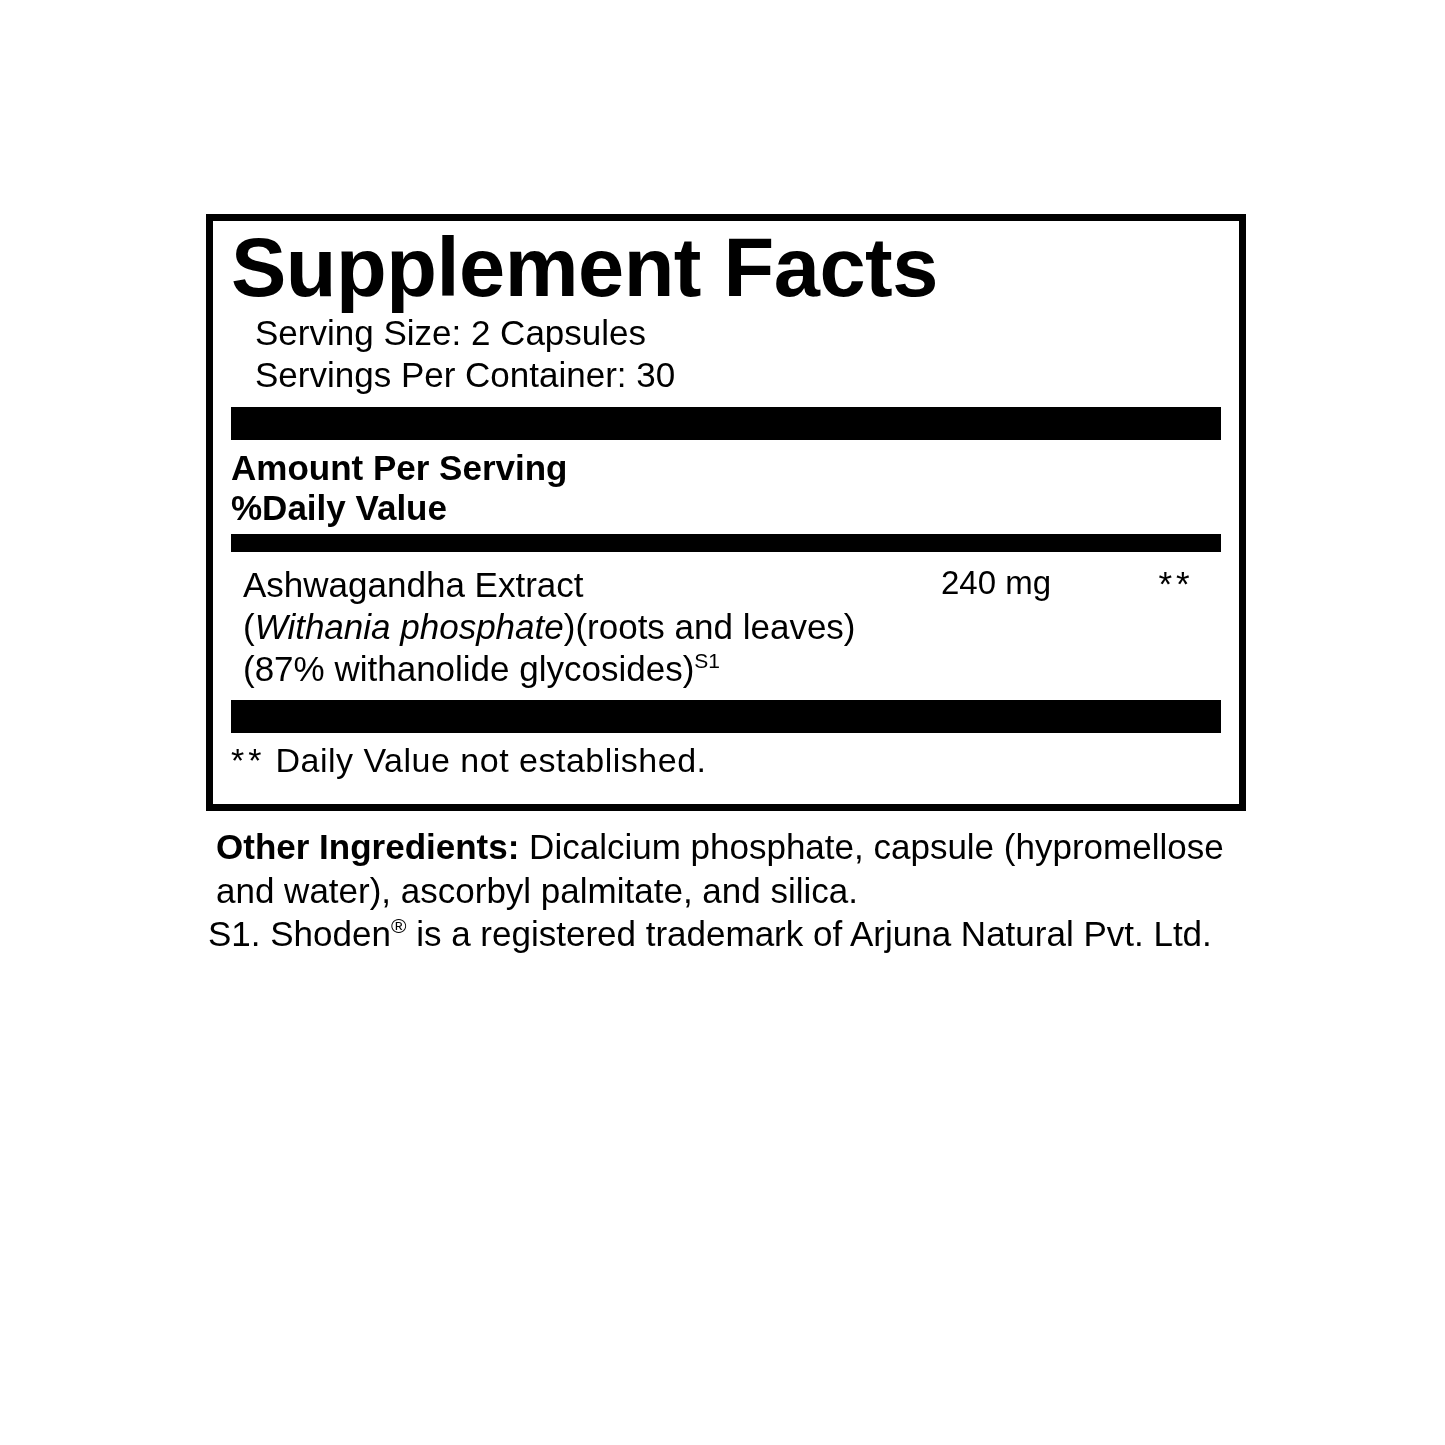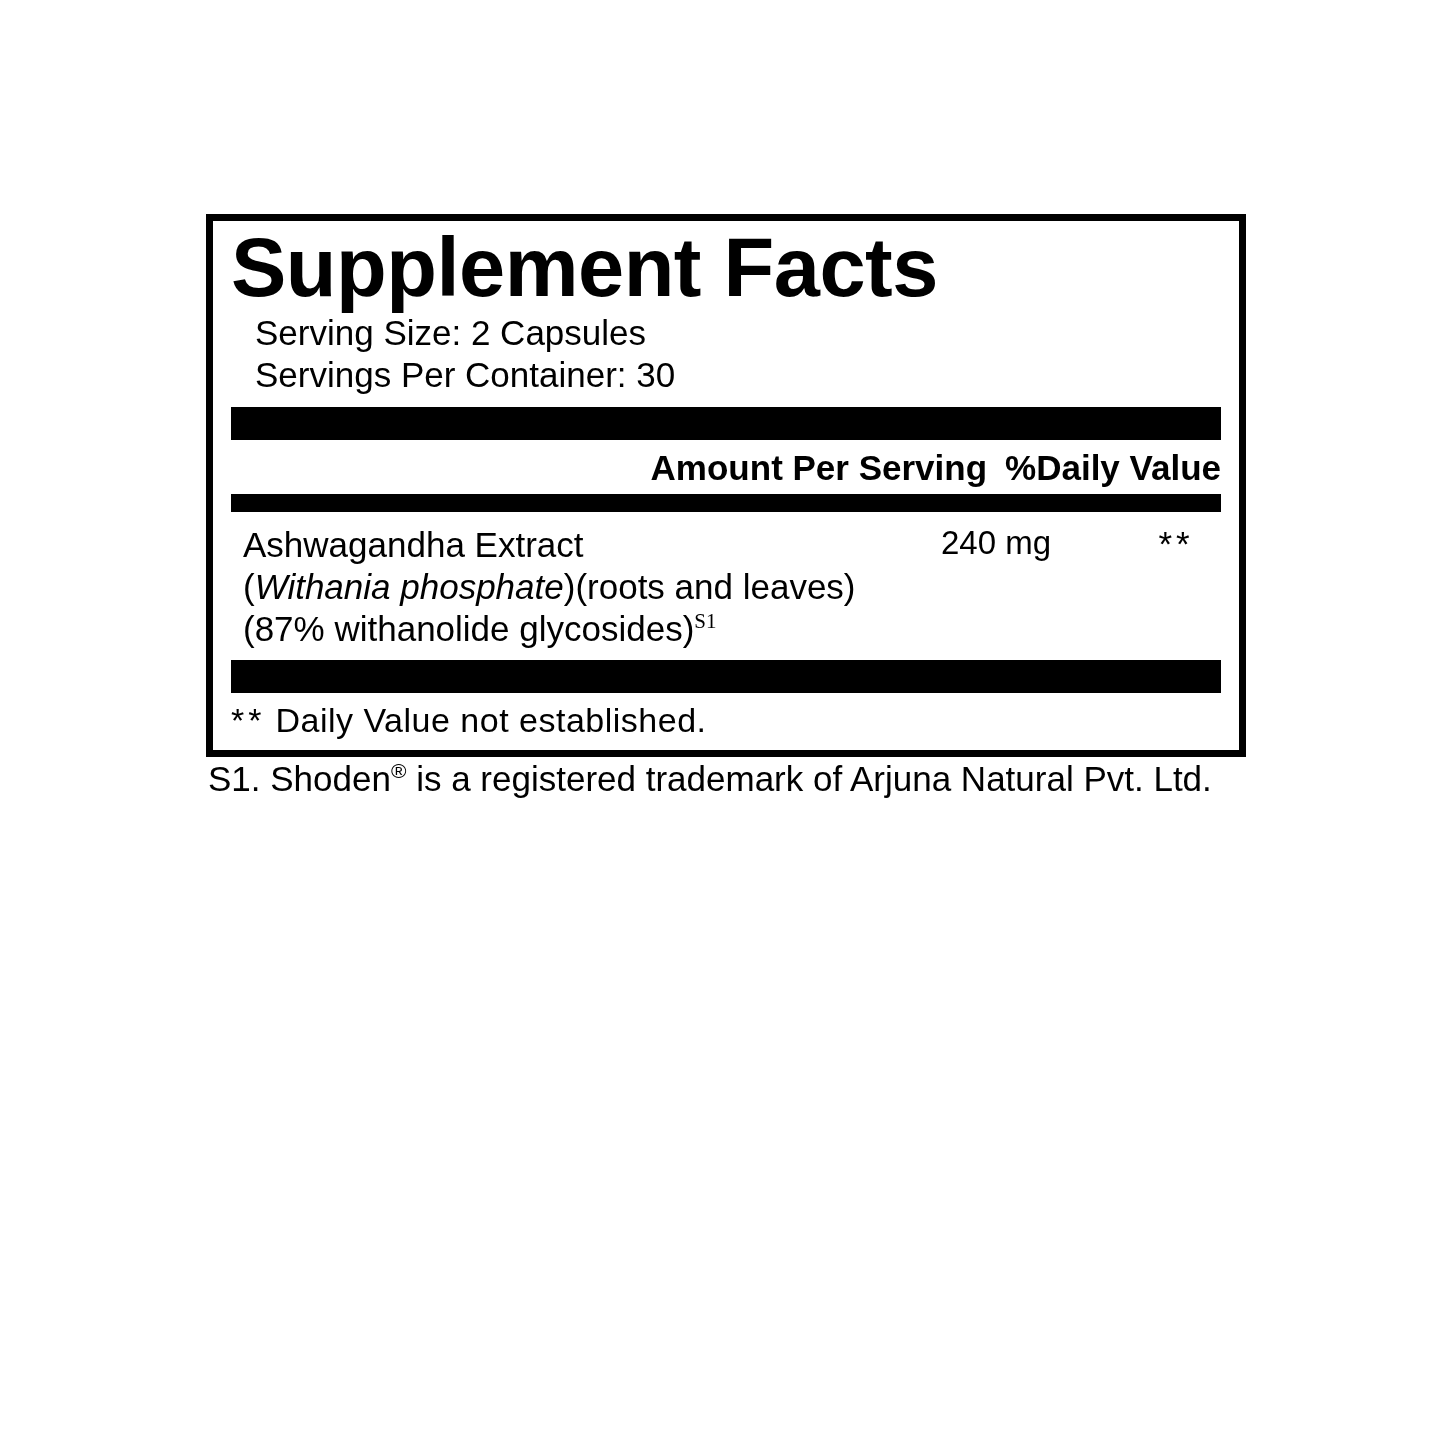--- a/index.html
+++ b/index.html
@@ -19,21 +19,21 @@
   .label-wrap {
     position: absolute;
     left: 206px;
     top: 214px;
     width: 1040px;
   }
 
   .facts-box {
     border: 7px solid #000000;
     background: #ffffff;
-    padding: 0 18px 10px 18px;
+    padding: 0 18px 24px 18px;
     box-sizing: border-box;
   }
 
   .facts-title {
     font-size: 83px;
     font-weight: bold;
     line-height: 0.98;
     letter-spacing: -0.5px;
     margin: 6px 0 4px 0;
     white-space: nowrap;
@@ -63,41 +63,41 @@
   }
 
   .headers-row {
     display: flex;
     justify-content: flex-end;
     align-items: baseline;
     font-size: 35px;
     font-weight: bold;
     padding: 8px 0 0 0;
     white-space: nowrap;
+    flex-direction: column;
   }
   .headers-row .amt {
     margin-right: 18px;
   }
 
   .nutrient-row {
     position: relative;
     padding-top: 12px;
     min-height: 120px;
   }
   .nutrient-name {
     font-size: 35px;
     line-height: 1.2;
     max-width: 640px;
     margin-left: 12px;
   }
   .nutrient-name .sup {
     font-size: 21px;
     vertical-align: super;
     line-height: 0;
-    font-family: Liberation Serif, serif;
   }
   .italic {
     font-style: italic;
   }
   .amount-val {
     position: absolute;
     left: 655px;
     top: 12px;
     font-size: 33px;
     width: 220px;
@@ -177,18 +177,22 @@
 
     <div class="bar-thick2"></div>
 
     <div class="dv-note">
       <span class="stars">**</span>
       <span>Daily Value not established.</span>
     </div>
 
   </div>
 
+  <div class="other-ing">
+    <b>Other Ingredients:</b>
+    <span>Dicalcium phosphate, capsule (hypromellose and water), ascorbyl palmitate, and silica.</span>
+  </div>
 
   <div class="footnote">
     <span>S1. Shoden</span><span class="reg">®</span><span> is a registered trademark of Arjuna Natural Pvt. Ltd.</span>
   </div>
 
 </div>
 
 </body></html>

